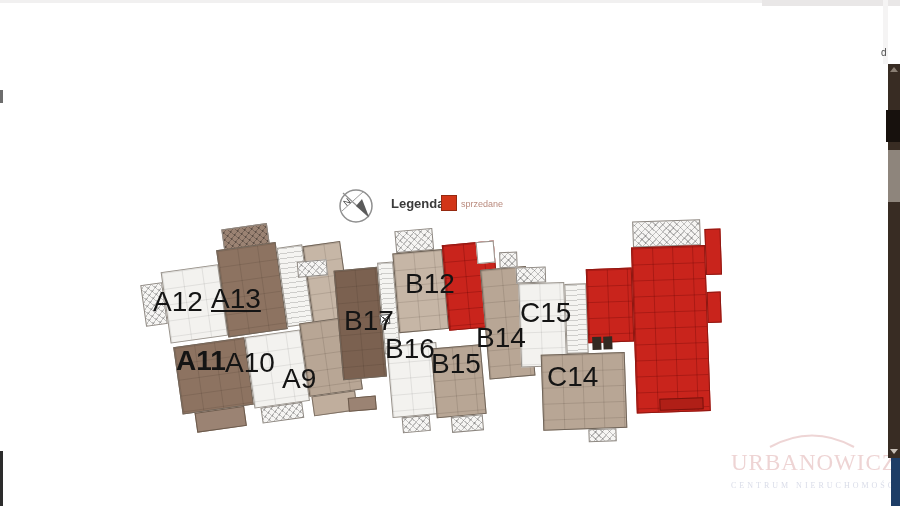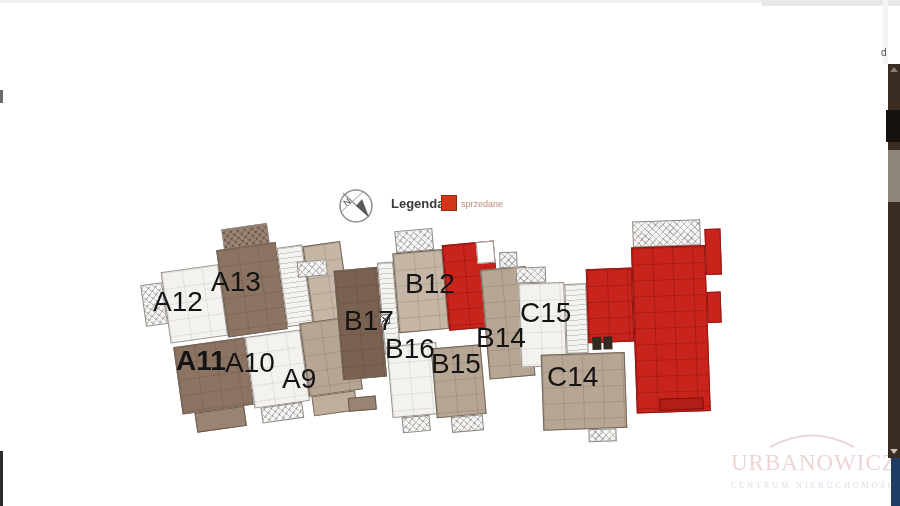--- a/index.html
+++ b/index.html
@@ -149,21 +149,21 @@
     <div class="balc-red" style="left:190px;top:8px;width:16px;height:46px;"></div>
     <div class="balc-red" style="left:190px;top:71px;width:14px;height:31px;"></div>
     <div class="u tan" style="left:22px;top:128px;width:84px;height:76px;"></div>
     <div class="redstrip" style="left:139px;top:176px;width:44px;height:12px;"></div>
     <div class="hatch" style="left:67px;top:204px;width:28px;height:13px;"></div>
     <div class="elev" style="left:74px;top:112px;width:9px;height:13px;"></div>
     <div class="elev" style="left:85px;top:112px;width:9px;height:13px;"></div>
   </div>
 
   <div class="unit-label" style="left:153px;top:288px;">A12</div>
-  <div class="unit-label" style="left:211px;top:268px;">A13</div>
+  <div class="unit-label" style="left:211px;top:285px;text-decoration:underline;">A13</div>
   <div class="unit-label" style="left:176px;top:347px;font-weight:bold;">A11</div>
   <div class="unit-label" style="left:225px;top:349px;">A10</div>
   <div class="unit-label" style="left:282px;top:345px;margin-top:20px;">A9</div>
   <div class="unit-label" style="left:344px;top:307px;">B17</div>
   <div class="unit-label" style="left:405px;top:270px;">B12</div>
   <div class="unit-label" style="left:385px;top:335px;">B16</div>
   <div class="unit-label" style="left:431px;top:350px;">B15</div>
   <div class="unit-label" style="left:476px;top:324px;">B14</div>
   <div class="unit-label" style="left:520px;top:299px;">C15</div>
   <div class="unit-label" style="left:547px;top:363px;">C14</div>

